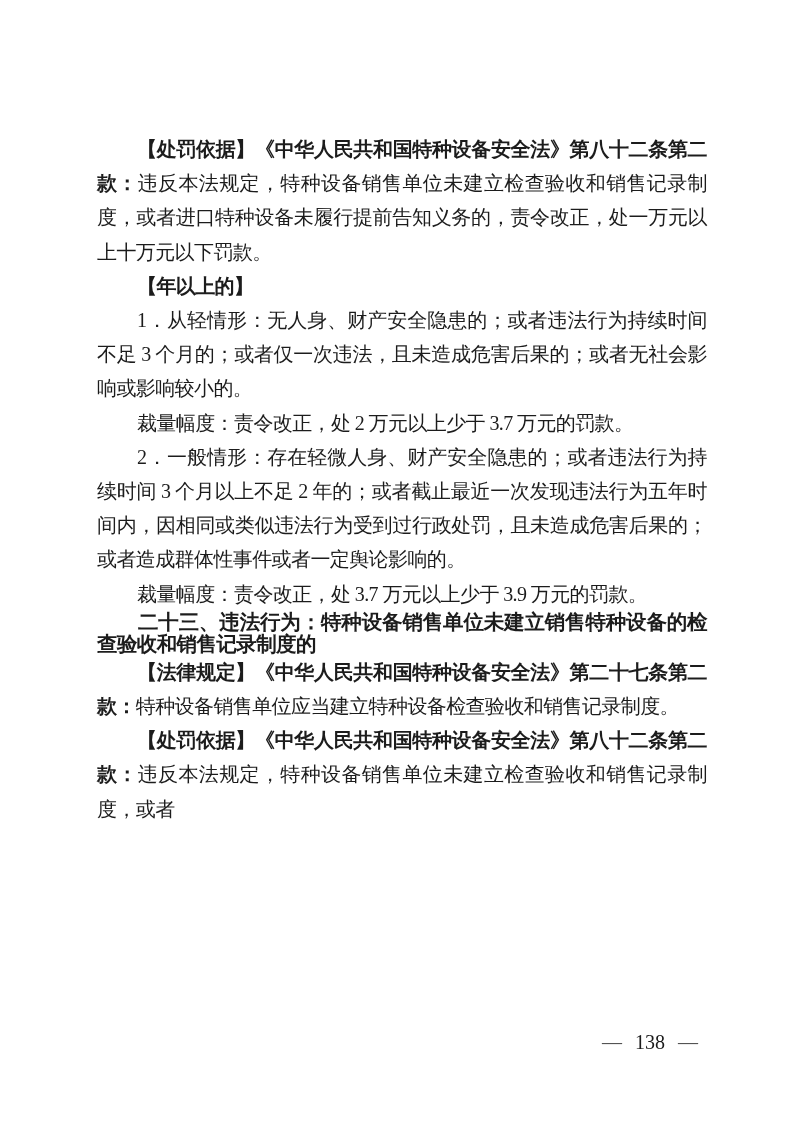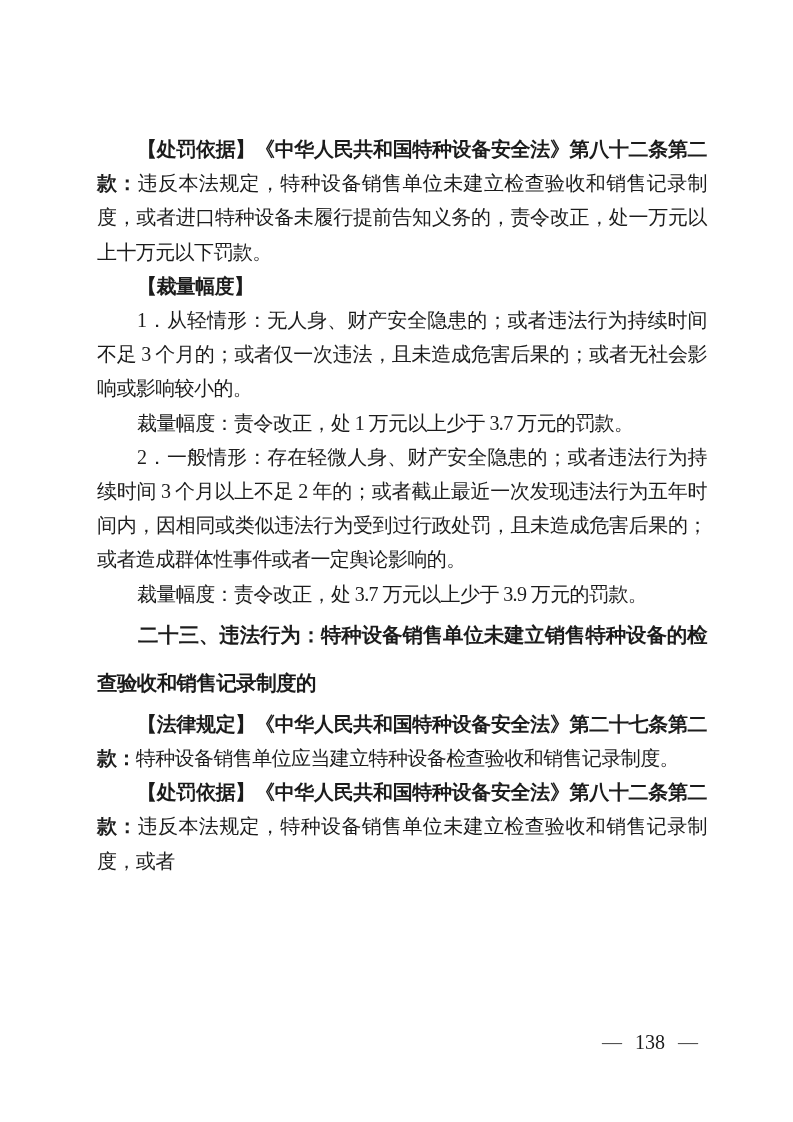--- a/index.html
+++ b/index.html
@@ -24,21 +24,21 @@
     line-height: 34.2px;
     letter-spacing: -0.6px;
     text-align: justify;
     text-justify: inter-character;
     text-indent: 2em;
     font-family: "Liberation Serif", "DejaVu Serif", serif;
   }
   .para .lead { font-weight: bold; }
   .heading {
     font-size: 20.5px;
-    line-height: 48px;
+    line-height: 22px;
     letter-spacing: -0.6px;
     text-align: justify;
     text-justify: inter-character;
     text-indent: 2em;
     font-weight: bold;
     font-family: "Liberation Sans", "DejaVu Sans", sans-serif;
   }
   .footer {
     position: absolute;
     top: 1031px;
@@ -52,23 +52,23 @@
   }
   .footer .dash { color: #4a4a4a; }
   .footer .pagenum { color: #1c1c1c; }
 </style>
 </head>
 <body>
 
 <div class="page">
   <main class="doc" id="doc">
       <p class="para"><b class="lead">【处罚依据】《中华人民共和国特种设备安全法》第八十二条第二款：</b><span>违反本法规定，特种设备销售单位未建立检查验收和销售记录制度，或者进口特种设备未履行提前告知义务的，责令改正，处一万元以上十万元以下罚款。</span></p>
-      <p class="para"><b class="lead">【裁量幅度】</b></p>
+      <p class="para"><b class="lead">【年以上的】</b></p>
       <p class="para"><span>1．从轻情形：无人身、财产安全隐患的；或者违法行为持续时间不足 3 个月的；或者仅一次违法，且未造成危害后果的；或者无社会影响或影响较小的。</span></p>
-      <p class="para"><span>裁量幅度：责令改正，处 1 万元以上少于 3.7 万元的罚款。</span></p>
+      <p class="para"><span>裁量幅度：责令改正，处 2 万元以上少于 3.7 万元的罚款。</span></p>
       <p class="para"><span>2．一般情形：存在轻微人身、财产安全隐患的；或者违法行为持续时间 3 个月以上不足 2 年的；或者截止最近一次发现违法行为五年时间内，因相同或类似违法行为受到过行政处罚，且未造成危害后果的；或者造成群体性事件或者一定舆论影响的。</span></p>
       <p class="para"><span>裁量幅度：责令改正，处 3.7 万元以上少于 3.9 万元的罚款。</span></p>
       <p class="heading"><span>二十三、违法行为：特种设备销售单位未建立销售特种设备的检查验收和销售记录制度的</span></p>
       <p class="para"><b class="lead">【法律规定】《中华人民共和国特种设备安全法》第二十七条第二款：</b><span>特种设备销售单位应当建立特种设备检查验收和销售记录制度。</span></p>
       <p class="para"><b class="lead">【处罚依据】《中华人民共和国特种设备安全法》第八十二条第二款：</b><span>违反本法规定，特种设备销售单位未建立检查验收和销售记录制度，或者</span></p>
     </main>
   <div class="footer">
     <span class="dash">—</span>
     <span class="pagenum">138</span>
     <span class="dash">—</span>

